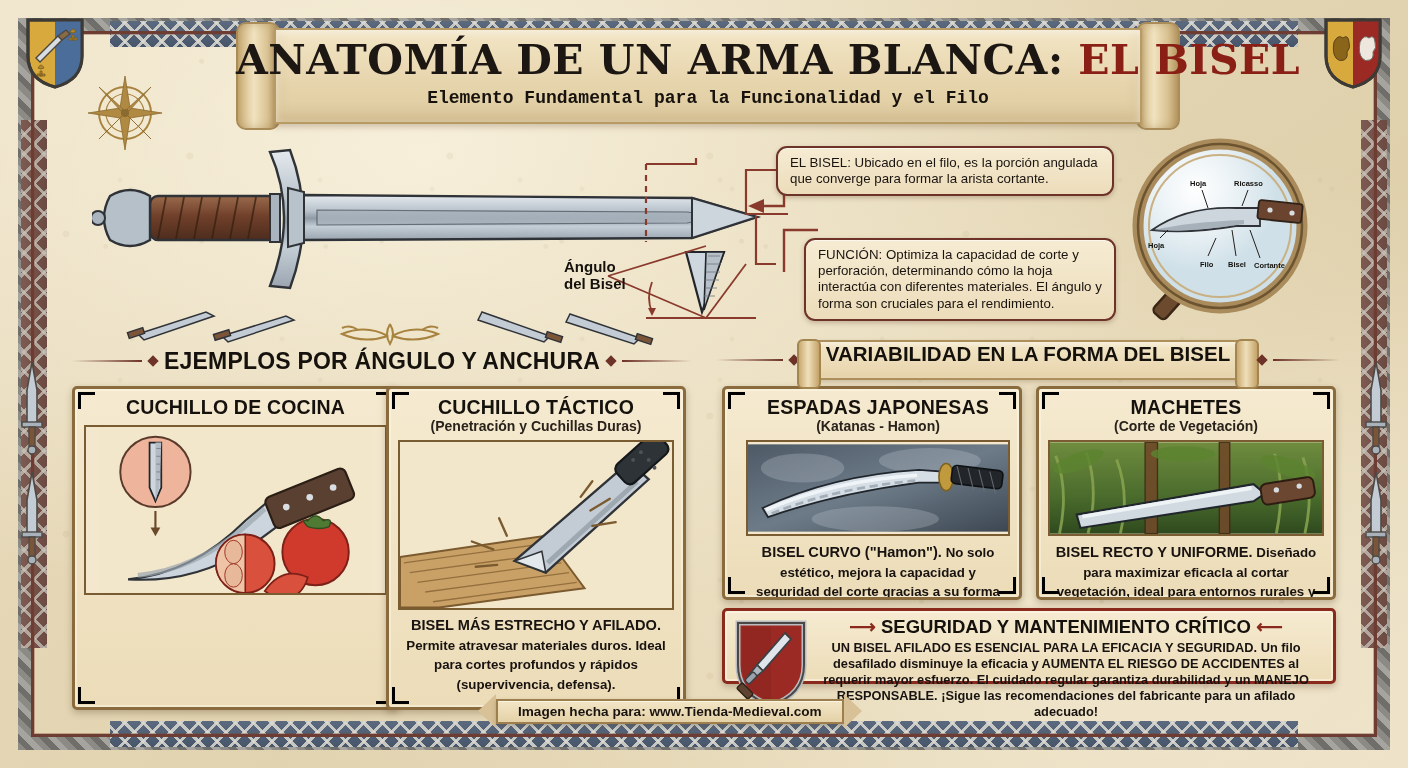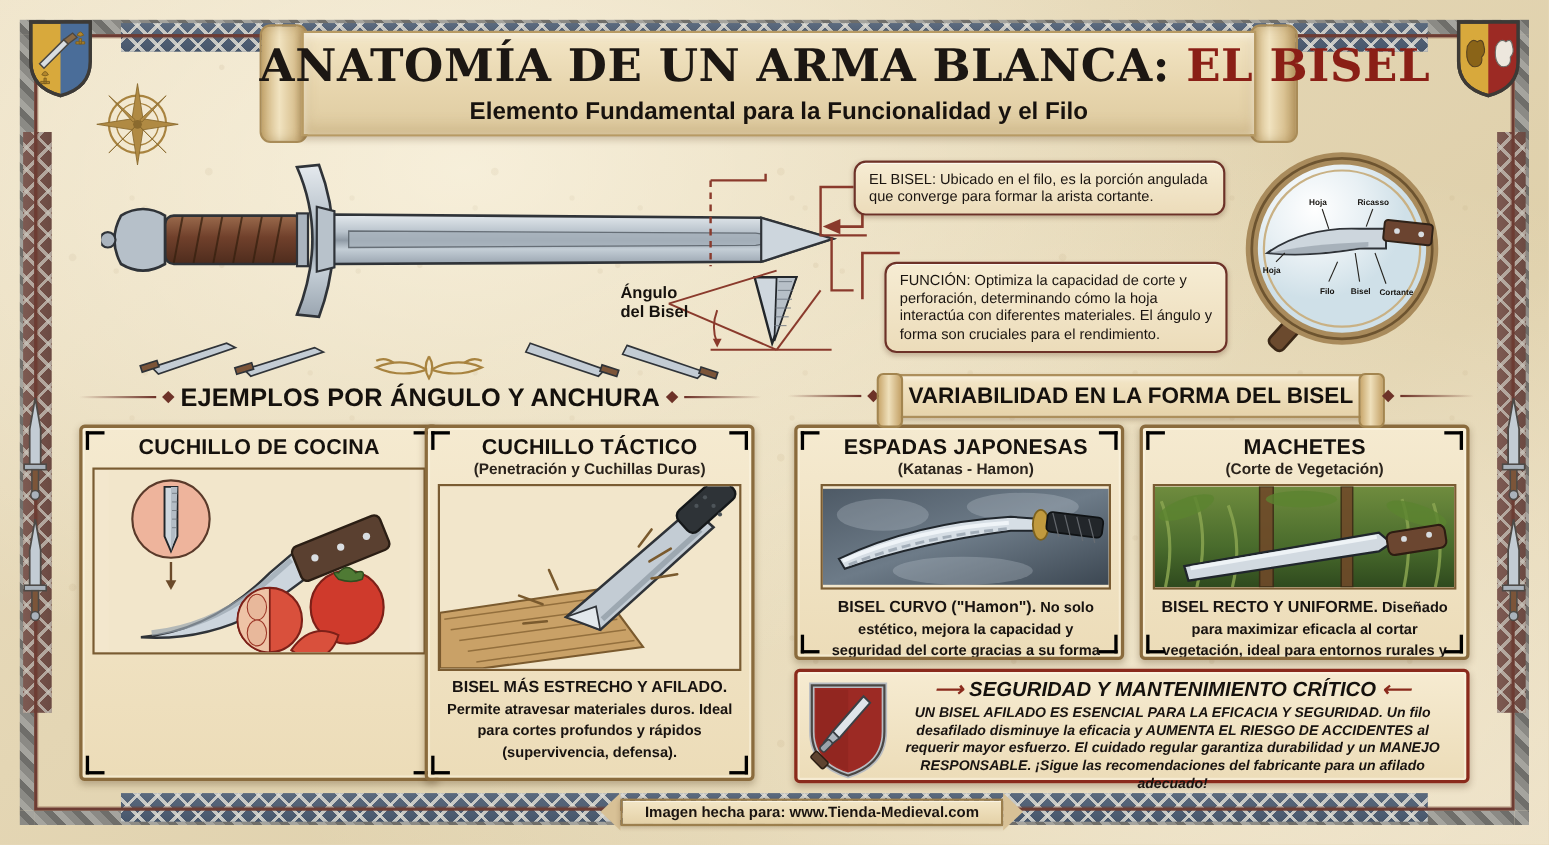--- a/index.html
+++ b/index.html
@@ -99,21 +99,21 @@
   }
   .ts-curl.l{ left:0; } .ts-curl.r{ right:0; }
   .title-main{
     position:absolute; left:0; right:0; top:14px; text-align:center;
     font-family:"DejaVu Serif", serif; font-weight:bold; font-size:41px;
     letter-spacing:.5px; color:#1c1713; white-space:nowrap;
   }
   .title-main .accent{ color:#8a1f16; }
   .title-sub{
     position:absolute; left:0; right:0; top:66px; text-align:center;
-    font-family:Liberation Sans, sans-serif; font-weight:bold; font-size:22px; color:#17120e;
+    font-family:Liberation Mono, monospace; font-weight:bold; font-size:18px; color:#17120e;
   }
 
   
   .callout{
     position:absolute; z-index:9;
     background:linear-gradient(#f6ecd3,#ecdcba);
     border:2.5px solid #6d3228; border-radius:11px;
     padding:7px 12px; color:#1a1410;
     font-size:13.3px; font-weight:normal; line-height:1.22;
     box-shadow: 0 2px 5px rgba(90,55,30,.28), inset 0 1px 0 rgba(255,255,255,.6);
@@ -132,21 +132,21 @@
   
   .sec-head{ position:absolute; z-index:8; display:flex; align-items:center; }
   #sec-left{ left:72px; top:344px; width:620px; height:34px; justify-content:center; }
   #sec-left .txt{ font-size:23px; font-weight:bold; color:#15110d; letter-spacing:.2px; white-space:nowrap; }
   .rule{ flex:1; height:2px; background:linear-gradient(90deg,rgba(109,50,40,0),#6d3228); }
   .rule.rev{ background:linear-gradient(270deg,rgba(109,50,40,0),#6d3228); }
   .diam{ width:8px; height:8px; background:#6d3228; transform:rotate(45deg); margin:0 7px; flex:none; }
 
   #sec-right{ left:716px; top:338px; width:624px; height:44px; }
   .scroll-mini{
-    position:relative; height:40px; min-width:430px; display:flex; align-items:center; justify-content:center;
+    position:relative; height:40px; min-width:430px; display:flex; align-items:flex-start; justify-content:center;
     background:linear-gradient(#f4e7c8,#e6d3aa);
     border:2px solid #ad8f5c; border-radius:4px; margin:0 8px;
     box-shadow: inset 0 2px 5px rgba(255,255,255,.5), 0 2px 4px rgba(90,60,30,.22);
   }
   .scroll-mini .txt{ font-size:20.5px; font-weight:bold; color:#15110d; white-space:nowrap; }
   .scroll-mini::before,.scroll-mini::after{
     content:""; position:absolute; top:-3px; width:20px; height:46px;
     background:linear-gradient(90deg,#caa96f,#efe0bb 45%,#c5a369);
     border:2px solid #a3854f; border-radius:6px;
   }
@@ -181,36 +181,35 @@
 
   
   .pc{ position:absolute; width:17px; height:17px; border-color:#8a6b3d; z-index:3; }
   .pc.tl{ left:3px; top:3px; border-left:3px solid; border-top:3px solid; }
   .pc.tr{ right:3px; top:3px; border-right:3px solid; border-top:3px solid; }
   .pc.bl{ left:3px; bottom:3px; border-left:3px solid; border-bottom:3px solid; }
   .pc.br{ right:3px; bottom:3px; border-right:3px solid; border-bottom:3px solid; }
 
   
   #safety{
-    position:absolute; left:722px; top:608px; width:614px; height:104px; z-index:8;
+    position:absolute; left:722px; top:608px; width:614px; height:76px; z-index:8;
     background:linear-gradient(#f6ebd1,#ecdcb8);
     border:3px solid #8a2a1c; border-radius:5px;
     box-shadow: 0 3px 7px rgba(80,50,25,.3), inset 0 0 0 2px rgba(255,250,235,.5);
-    font-style: italic;
   }
   #safety .inner{ position:absolute; left:84px; right:10px; top:5px; }
   #safety .sh{ text-align:center; font-size:18.5px; font-weight:bold; color:#15110d; white-space:nowrap; }
   #safety .arr{ color:#8a2a1c; }
   #safety .sb{ text-align:center; font-size:12.8px; font-weight:bold; color:#181310; line-height:1.26; margin-top:2px; }
   .shield-badge{ position:absolute; left:8px; top:6px; width:76px; height:92px; }
 
   
   #footer-ribbon{
-    position:absolute; left:478px; top:721px; width:452px; height:34px; z-index:9;
-    display:flex; align-items:center; justify-content:flex-end;
+    position:absolute; left:478px; top:694px; width:452px; height:34px; z-index:9;
+    display:flex; align-items:center; justify-content:flex-start;
   }
   #footer-ribbon .fbody{
     background:linear-gradient(#f3e6c6,#e4d1a7); border:2px solid #9c seventy; border:2px solid #9c7f4d;
     padding:3px 20px; font-size:13.6px; font-weight:bold; color:#1a1410;
     box-shadow: inset 0 1px 0 rgba(255,255,255,.55), 0 2px 4px rgba(80,55,25,.25);
   }
   #footer-ribbon .ftail{ width:0;height:0; border-top:17px solid transparent;border-bottom:17px solid transparent; }
   #footer-ribbon .ftail.l{ border-right:18px solid #d8c196; }
   #footer-ribbon .ftail.r{ border-left:18px solid #d8c196; }
 

